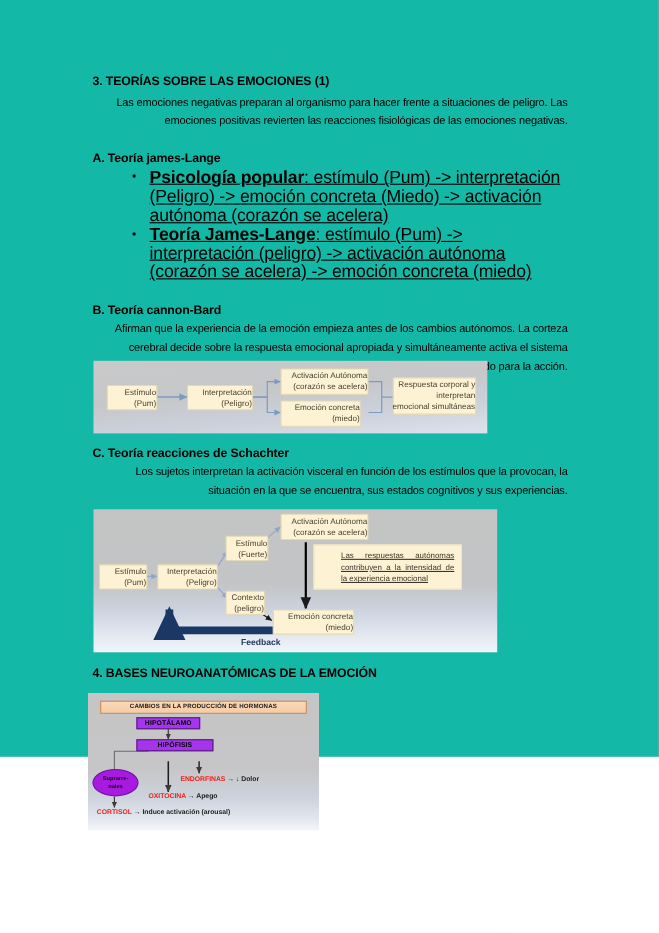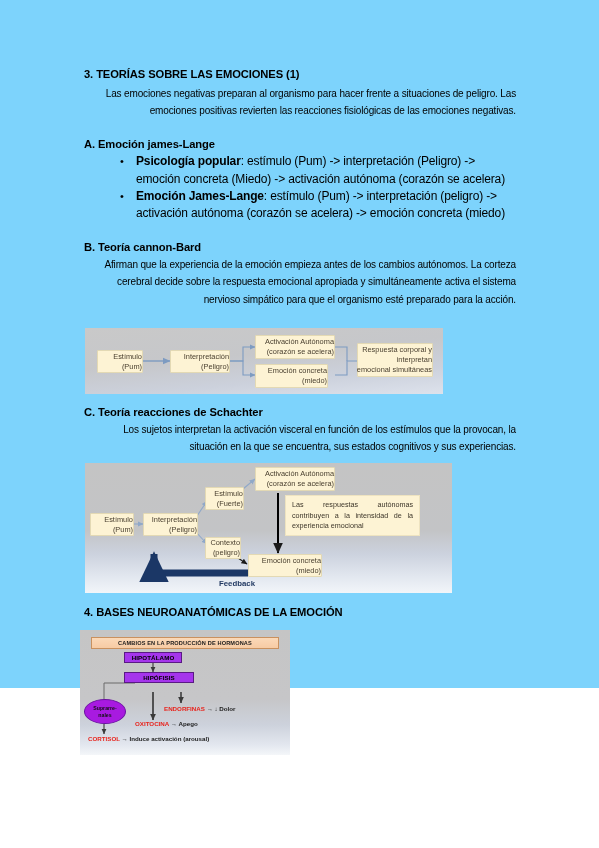--- a/index.html
+++ b/index.html
@@ -13,21 +13,21 @@
     position: relative;
     font-family: "Liberation Sans", sans-serif;
     color: #000000;
     overflow: hidden;
   }
   .page {
     position: absolute;
     left: 0; top: 0;
     width: 599px;
     height: 688px;
-    background: #7dd3fc;
+    background: #14b8a6;
   }
   .content {
     position: absolute;
     left: 84px;
     top: 66px;
     width: 432px;
   }
 
   
   h1.heading {
@@ -52,27 +52,28 @@
     text-align: right;
   }
   .spacer-line { height: 17px; }
 
   ul.bullets {
     margin: 0;
     padding: 0 0 0 52px;
     list-style: none;
   }
   ul.bullets li {
-    font-size: 12px;
+    font-size: 16px;
     line-height: 17.2px;
     letter-spacing: -0.15px;
     position: relative;
     margin: 0;
     padding-left: 0;
     text-indent: 0;
+    text-decoration: underline;
   }
   ul.bullets li::before {
     content: "\2022";
     position: absolute;
     left: -16px;
     top: 0;
     font-size: 11px;
   }
   .b { font-weight: bold; }
 
@@ -125,22 +126,23 @@
     background: linear-gradient(180deg, #c4c4c4 0%, #c3c4c6 52%, #ccd2de 70%, #e3e8f0 88%, #f2f5f9 100%);
   }
   .note-box {
     position: absolute;
     background: #fdf3d4;
     border: 1px solid #eee3c0;
     color: #3c3529;
     font-size: 7.2px;
     line-height: 10.5px;
     text-align: justify;
-    padding: 4px 6px 4px 6px;
-    box-sizing: border-box;
+    padding: 4px 6px 4px 24px;
+    box-sizing: border-box;
+    text-decoration: underline;
   }
   .feedback-label {
     position: absolute;
     font-size: 7.8px;
     color: #233a63;
     font-weight: bold;
   }
 
   
   #diagram-hormonas {
@@ -207,25 +209,25 @@
 
 <div class="page">
 
   <div class="content">
 
     <h1 class="heading">3. TEORÍAS SOBRE LAS EMOCIONES (1)</h1>
     <p class="para">Las emociones negativas preparan al organismo para hacer frente a situaciones de peligro. Las emociones positivas revierten las reacciones fisiológicas de las emociones negativas.</p>
 
     <div class="spacer-line"></div>
 
-    <h2 class="subheading">A. Emoción james-Lange</h2>
+    <h2 class="subheading">A. Teoría james-Lange</h2>
 
     <ul class="bullets">
       <li><span class="b">Psicología popular</span><span>: estímulo (Pum) -&gt; interpretación (Peligro) -&gt; emoción concreta (Miedo) -&gt; activación autónoma (corazón se acelera)</span></li>
-      <li><span class="b">Emoción James-Lange</span><span>: estímulo (Pum) -&gt; interpretación (peligro) -&gt; activación autónoma (corazón se acelera) -&gt; emoción concreta (miedo)</span></li>
+      <li><span class="b">Teoría James-Lange</span><span>: estímulo (Pum) -&gt; interpretación (peligro) -&gt; activación autónoma (corazón se acelera) -&gt; emoción concreta (miedo)</span></li>
     </ul>
 
     <div class="spacer-line"></div>
 
     <h2 class="subheading">B. Teoría cannon-Bard</h2>
     <p class="para">Afirman que la experiencia de la emoción empieza antes de los cambios autónomos. La corteza cerebral decide sobre la respuesta emocional apropiada y simultáneamente activa el sistema nervioso simpático para que el organismo esté preparado para la acción.</p>
   </div>
 
   <div class="diagram" id="diagram-cannon-bard">
     <svg viewBox="0 0 358 66" preserveAspectRatio="none">

